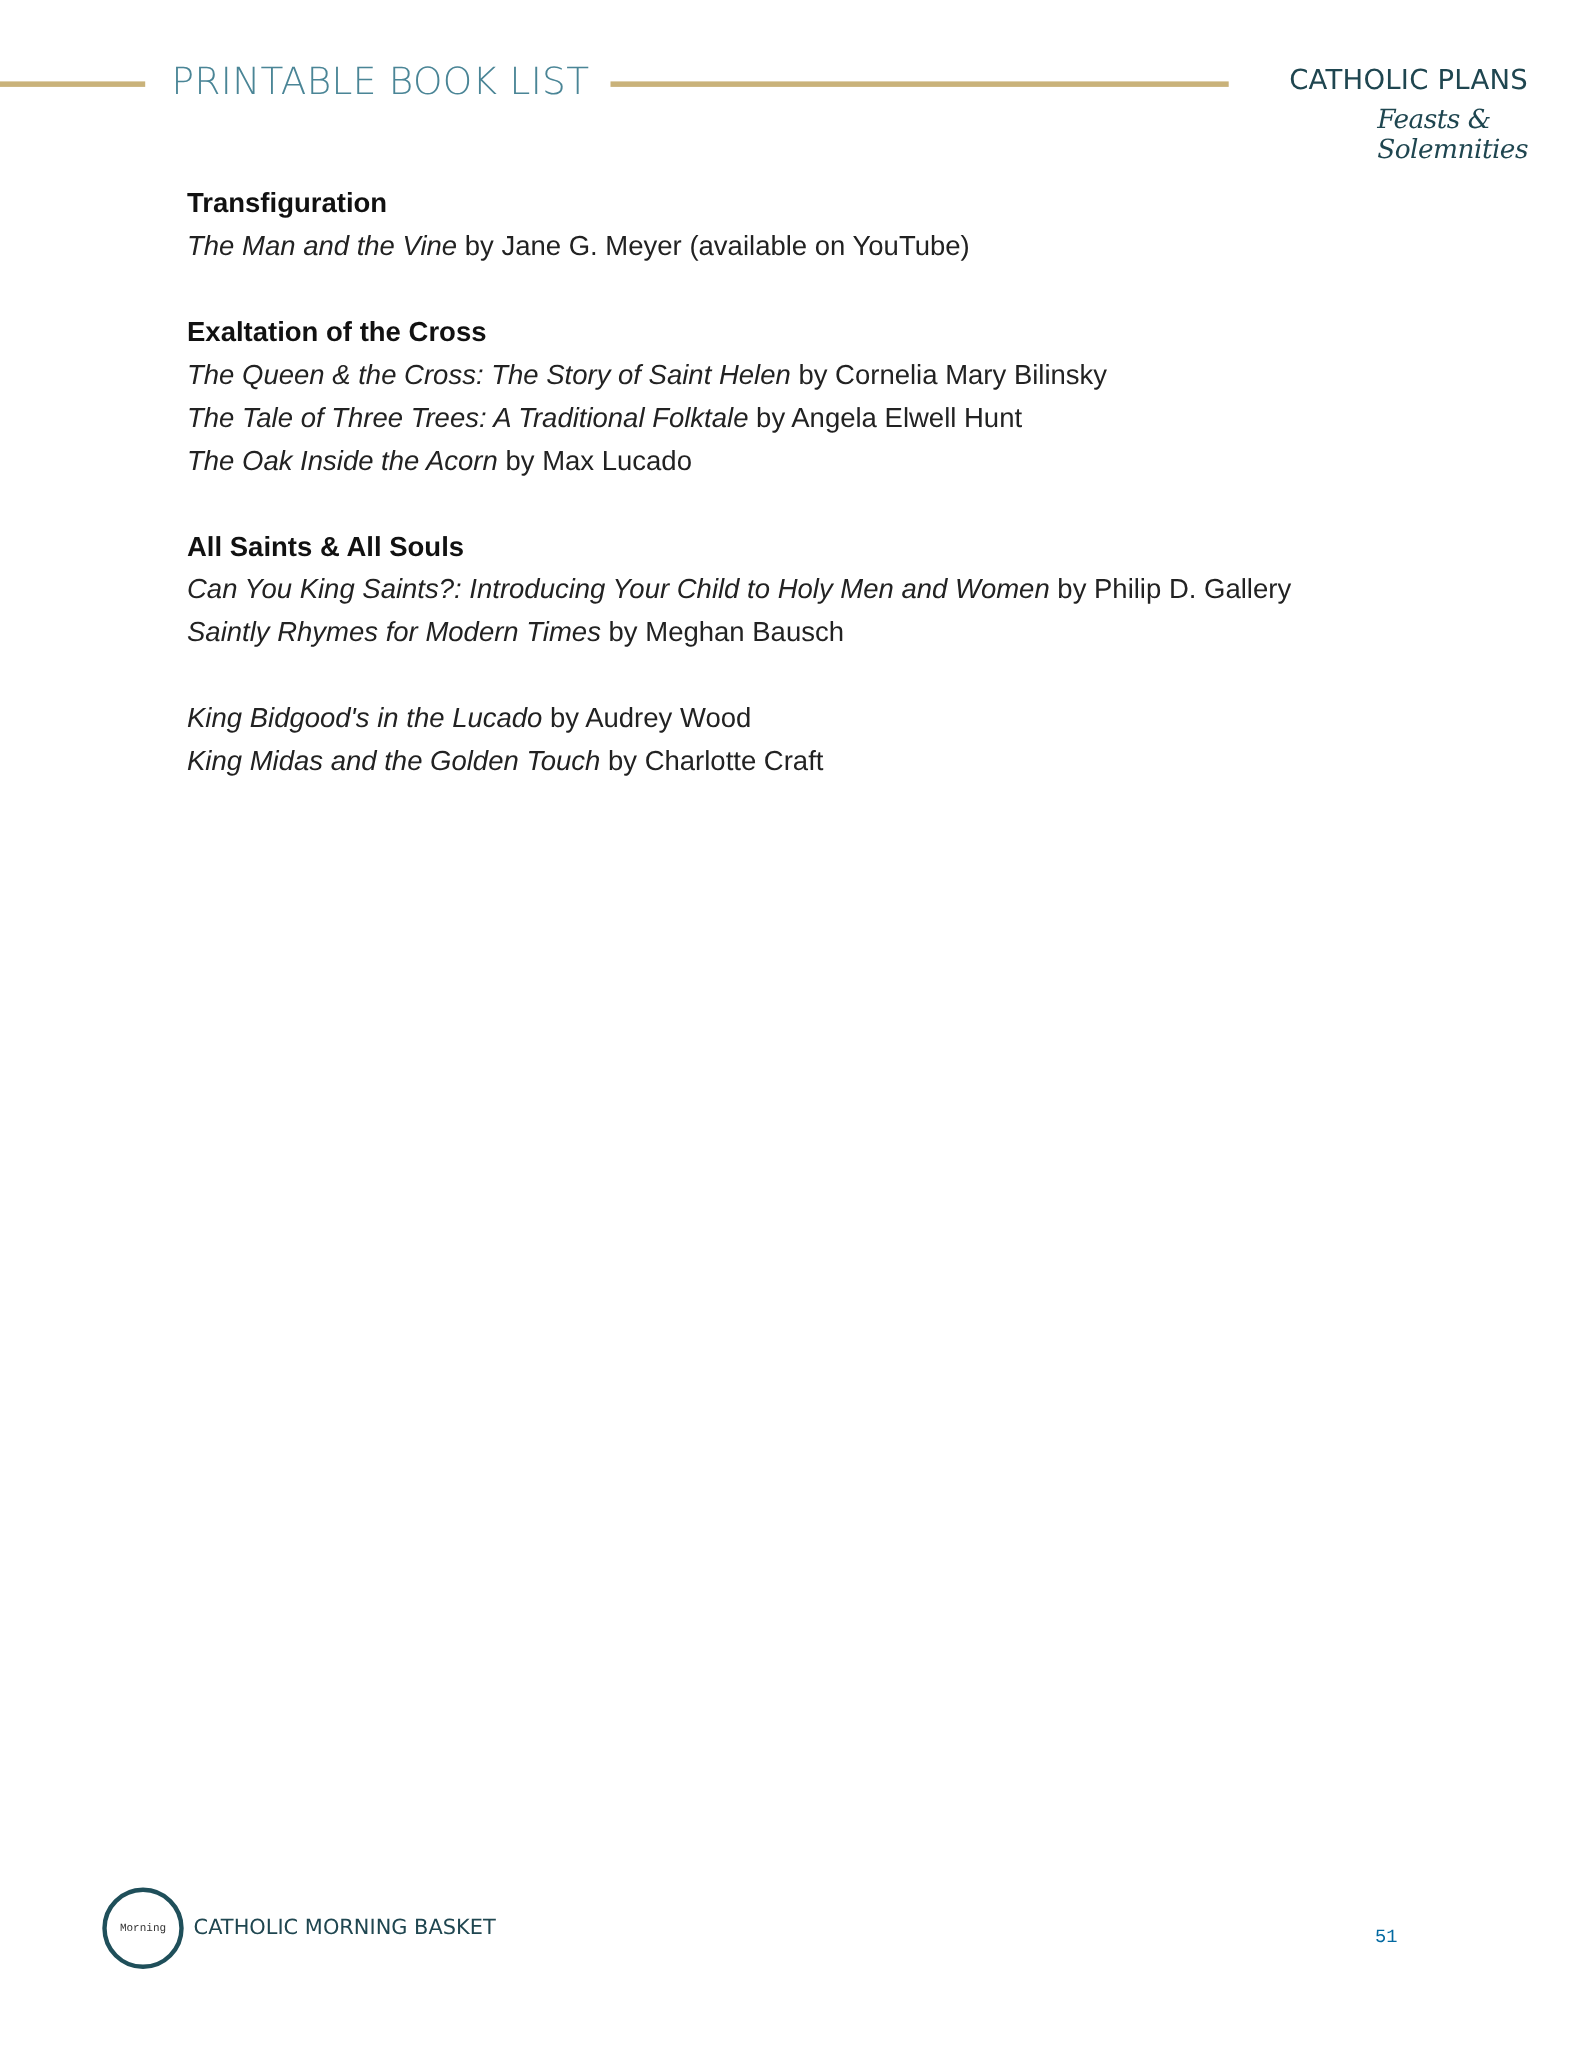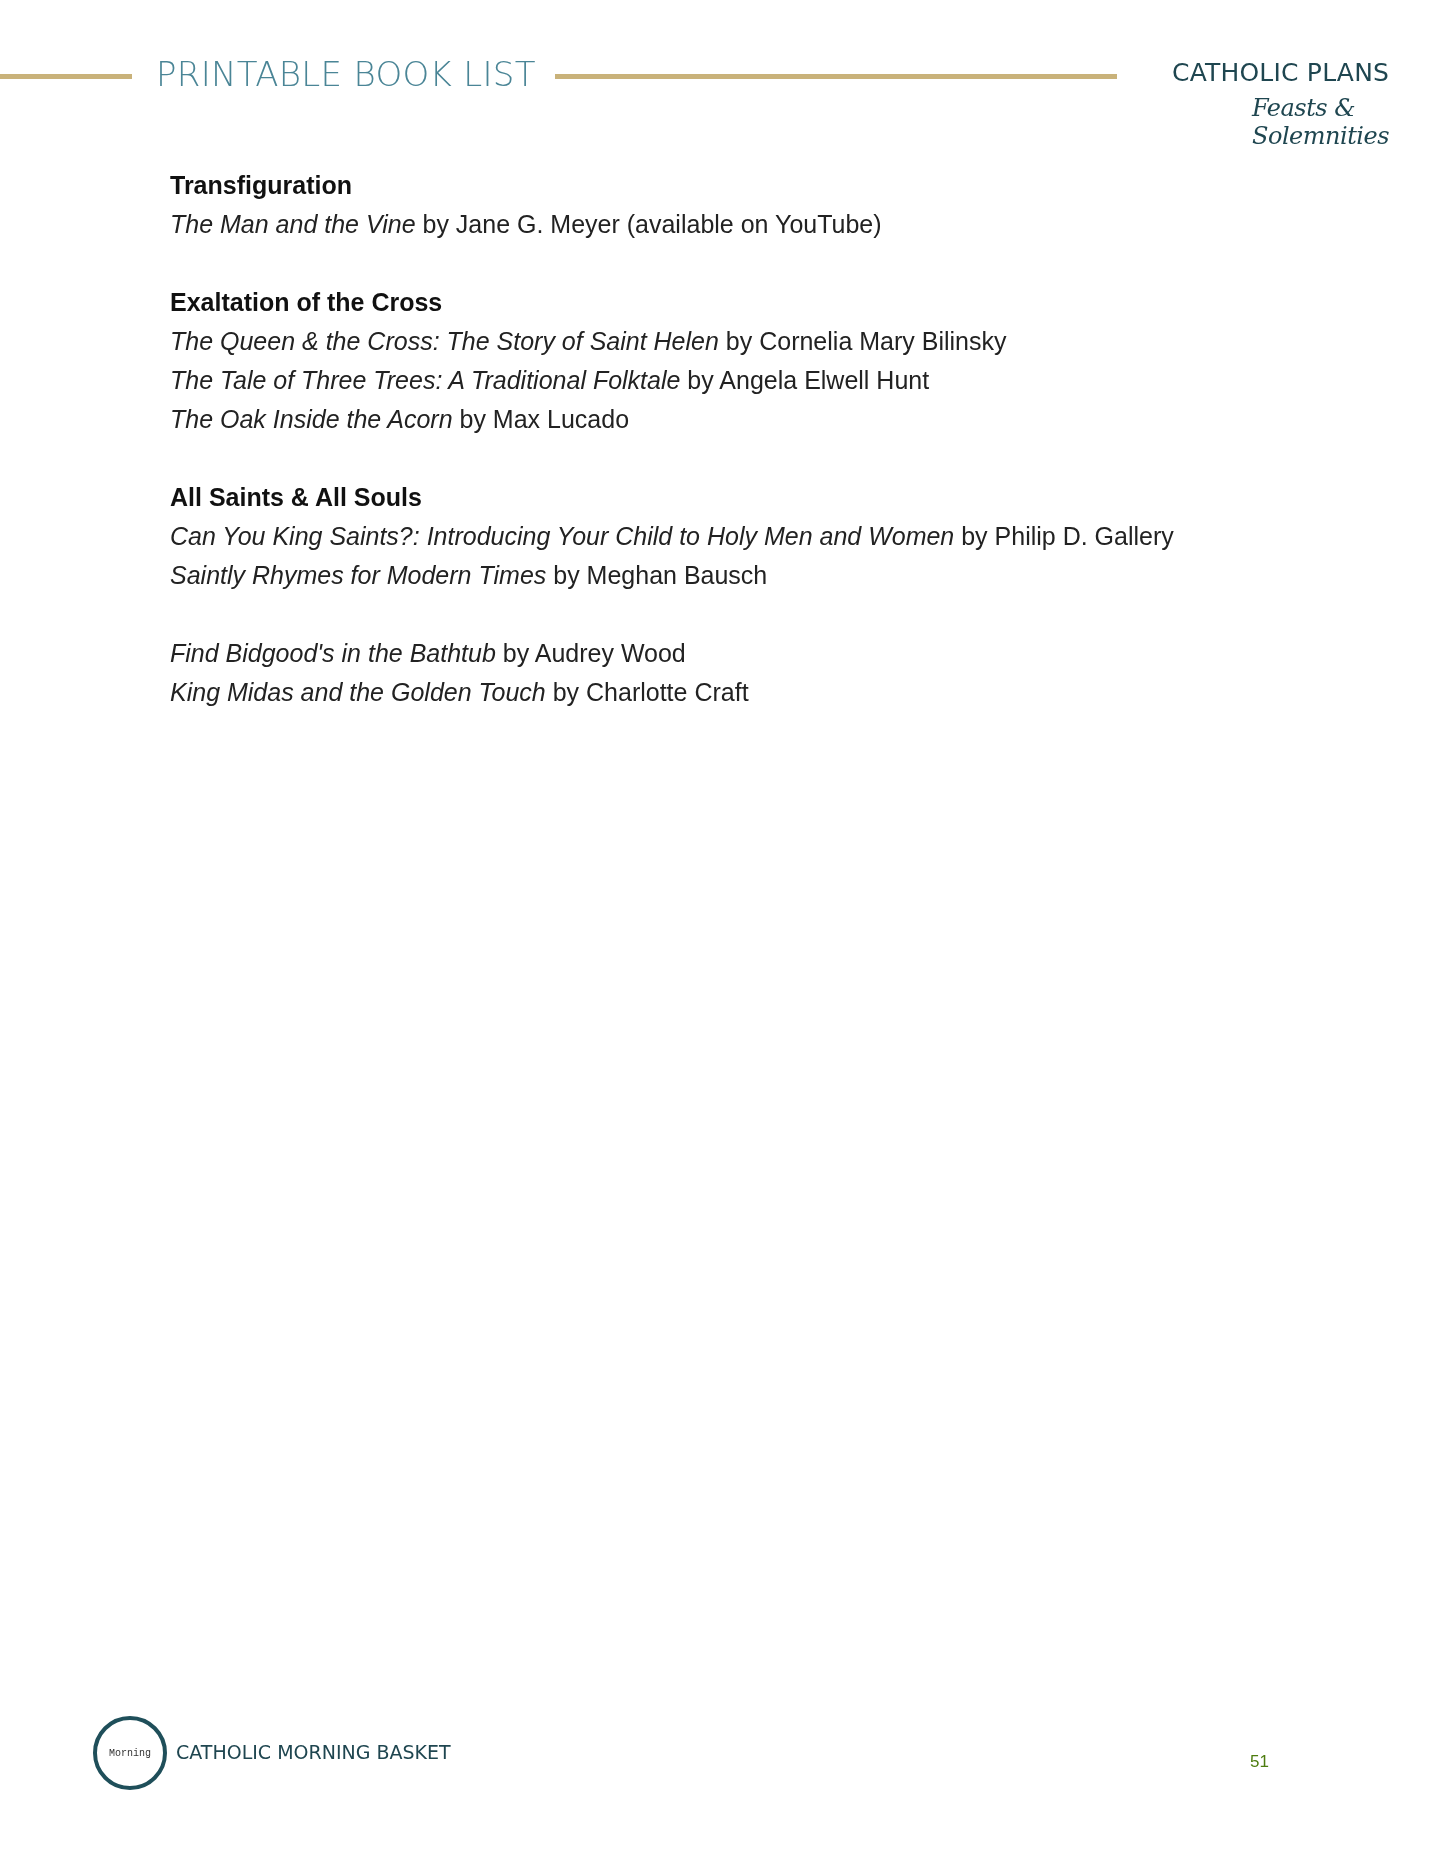--- a/index.html
+++ b/index.html
@@ -16,22 +16,22 @@
   .section { margin-bottom:39px; }
   .section-title { font-weight:bold; font-size:25px; line-height:39px; color:#111; }
   .book { font-size:25px; line-height:39px; color:#222; }
   .book i { font-style:italic; }
   .footer-logo { position:absolute; left:93px; top:1716px; width:66px; height:66px;
                  border:4px solid #1f4f5a; border-radius:50%; display:flex;
                  align-items:center; justify-content:center; font-size:10px; color:#333;
                  font-family:Liberation Mono, monospace; }
   .footer-brand { position:absolute; left:176px; top:1741px; font-size:19px; color:#1f4650;
                   font-family:"DejaVu Sans", sans-serif; }
-  .page-num { position:absolute; left:1250px; top:1752px; font-size:17px; color:#4d7c0f;
-              font-family:Liberation Sans, sans-serif; }
+  .page-num { position:absolute; left:1250px; top:1752px; font-size:17px; color:#0369a1;
+              font-family:Liberation Mono, monospace; }
 </style>
 </head>
 <body>
 
 <div class="gold-line" style="left:0; top:74px; width:132px;"></div>
 <div class="title">PRINTABLE BOOK LIST</div>
 <div class="gold-line" style="left:555px; top:74px; width:562px;"></div>
 <div class="brand">CATHOLIC PLANS</div>
 <div class="brand-script">Feasts &amp; Solemnities</div>
 
@@ -45,21 +45,21 @@
     <div class="book"><i>The Queen &amp; the Cross: The Story of Saint Helen</i><span> by Cornelia Mary Bilinsky</span></div>
     <div class="book"><i>The Tale of Three Trees: A Traditional Folktale</i><span> by Angela Elwell Hunt</span></div>
     <div class="book"><i>The Oak Inside the Acorn</i><span> by Max Lucado</span></div>
   </div>
   <div class="section">
     <div class="section-title">All Saints &amp; All Souls</div>
     <div class="book"><i>Can You King Saints?: Introducing Your Child to Holy Men and Women</i><span> by Philip D. Gallery</span></div>
     <div class="book"><i>Saintly Rhymes for Modern Times</i><span> by Meghan Bausch</span></div>
   </div>
   <div class="section">
-    <div class="book"><i>Find Bidgood's in the Bathtub</i><span> by Audrey Wood</span></div>
+    <div class="book"><i>King Bidgood's in the Lucado</i><span> by Audrey Wood</span></div>
     <div class="book"><i>King Midas and the Golden Touch</i><span> by Charlotte Craft</span></div>
   </div>
 </div>
 
 <div class="footer-logo">
   <span>Morning</span>
 </div>
 <div class="footer-brand">CATHOLIC MORNING BASKET</div>
 <div class="page-num">51</div>
 

